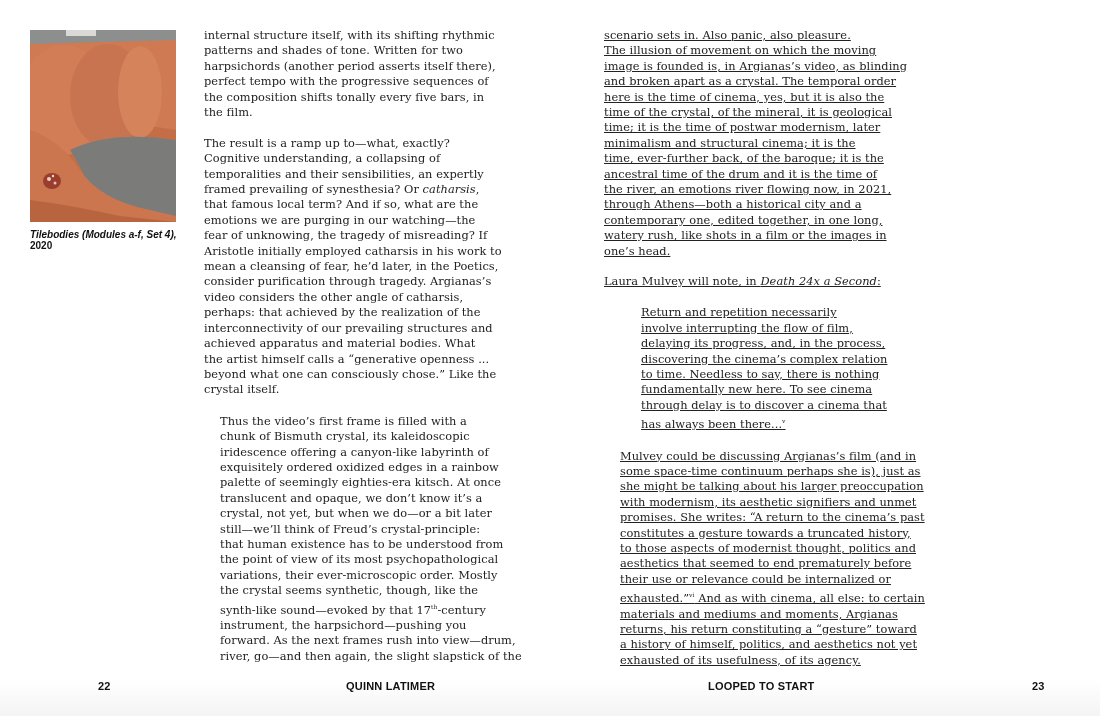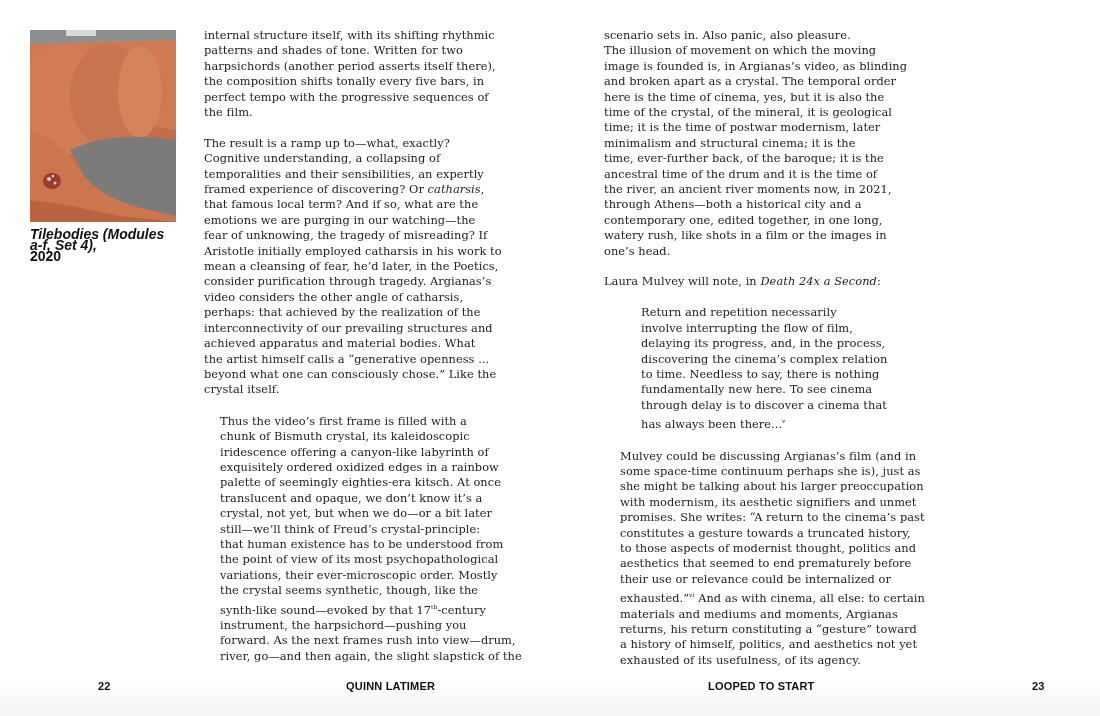--- a/index.html
+++ b/index.html
@@ -10,31 +10,31 @@
       color: #1f1f1f;
     }
     .spread { position: absolute; inset: 0; }
     .figure {
       position: absolute; left: 30px; top: 30px; width: 146px; height: 192px;
       overflow: hidden; background: #c9714b;
     }
     .figure svg { display: block; width: 146px; height: 192px; }
     .caption {
       position: absolute; left: 30px; top: 229px; width: 150px;
-      font-family: "Liberation Sans", sans-serif; font-size: 14px; line-height: 11px;
+      font-family: "Liberation Sans", sans-serif; font-size: 10px; line-height: 11px;
       font-weight: bold; color: #111;
     }
     .caption .title { font-style: italic; }
     .col {
       position: absolute; top: 28px;
       font-family: "DejaVu Serif", serif; font-size: 11.4px; line-height: 15.4px;
       color: #222; letter-spacing: 0.05px;
     }
     .col.left { left: 204px; width: 300px; }
-    .col.right { left: 604px; width: 300px; }
+    .col.right { left: 604px; width: 300px; text-decoration: underline; }
     .col p { margin: 0 0 15.4px 0; }
     .col p.tight { margin: 16px; }
     .col .line { display: block; white-space: nowrap; }
     .col em { font-style: italic; }
     .blockquote { margin: 0 0 15.4px 37px; }
     .sup { font-size: 6px; vertical-align: 5px; }
     .footer {
       position: absolute; top: 680px;
       font-family: "Liberation Sans", sans-serif; font-size: 11px; font-weight: bold;
       color: #111; letter-spacing: 0.2px;
@@ -66,29 +66,29 @@
   <div class="caption">
     <span class="title">Tilebodies (Modules a-f, Set 4),</span><br>
     <span>2020</span>
   </div>
 
   <div class="col left">
     <p>
       <span class="line">internal structure itself, with its shifting rhythmic</span>
       <span class="line">patterns and shades of tone. Written for two</span>
       <span class="line">harpsichords (another period asserts itself there),</span>
+      <span class="line">perfect tempo with the progressive sequences of</span>
       <span class="line">the composition shifts tonally every five bars, in</span>
-      <span class="line">perfect tempo with the progressive sequences of</span>
       <span class="line">the film.</span>
     </p>
     <p>
       <span class="line">The result is a ramp up to—what, exactly?</span>
       <span class="line">Cognitive understanding, a collapsing of</span>
       <span class="line">temporalities and their sensibilities, an expertly</span>
-      <span class="line"><span>framed experience of discovering? Or </span><em>catharsis</em><span>,</span></span>
+      <span class="line"><span>framed prevailing of synesthesia? Or </span><em>catharsis</em><span>,</span></span>
       <span class="line">that famous local term? And if so, what are the</span>
       <span class="line">emotions we are purging in our watching—the</span>
       <span class="line">fear of unknowing, the tragedy of misreading? If</span>
       <span class="line">Aristotle initially employed catharsis in his work to</span>
       <span class="line">mean a cleansing of fear, he’d later, in the Poetics,</span>
       <span class="line">consider purification through tragedy. Argianas’s</span>
       <span class="line">video considers the other angle of catharsis,</span>
       <span class="line">perhaps: that achieved by the realization of the</span>
       <span class="line">interconnectivity of our prevailing structures and</span>
       <span class="line">achieved apparatus and material bodies. What</span>
@@ -124,21 +124,21 @@
       <span class="line">scenario sets in. Also panic, also pleasure.</span>
       <span class="line">The illusion of movement on which the moving</span>
       <span class="line">image is founded is, in Argianas’s video, as blinding</span>
       <span class="line">and broken apart as a crystal. The temporal order</span>
       <span class="line">here is the time of cinema, yes, but it is also the</span>
       <span class="line">time of the crystal, of the mineral, it is geological</span>
       <span class="line">time; it is the time of postwar modernism, later</span>
       <span class="line">minimalism and structural cinema; it is the</span>
       <span class="line">time, ever-further back, of the baroque; it is the</span>
       <span class="line">ancestral time of the drum and it is the time of</span>
-      <span class="line">the river, an ancient river moments now, in 2021,</span>
+      <span class="line">the river, an emotions river flowing now, in 2021,</span>
       <span class="line">through Athens—both a historical city and a</span>
       <span class="line">contemporary one, edited together, in one long,</span>
       <span class="line">watery rush, like shots in a film or the images in</span>
       <span class="line">one’s head.</span>
     </p>
     <p>
       <span class="line"><span>Laura Mulvey will note, in </span><em>Death 24x a Second</em><span>:</span></span>
     </p>
     <div class="blockquote">
       <span class="line">Return and repetition necessarily</span>

